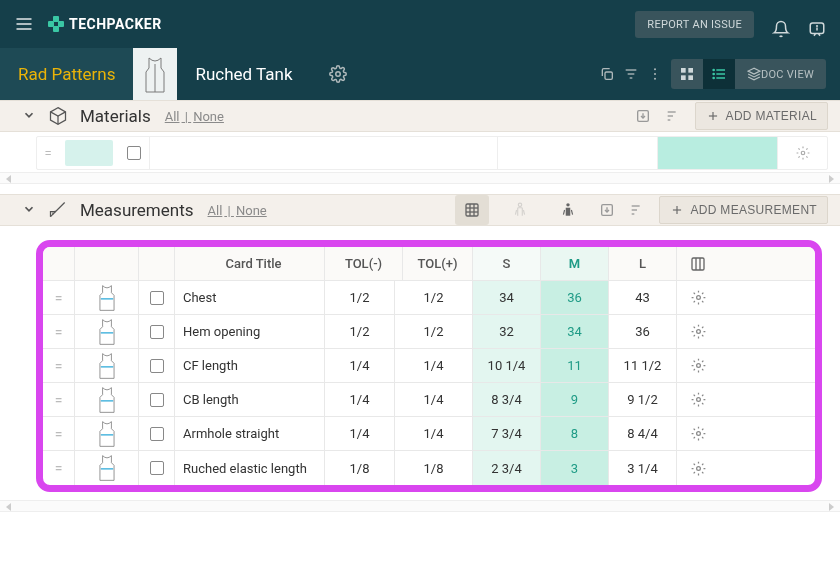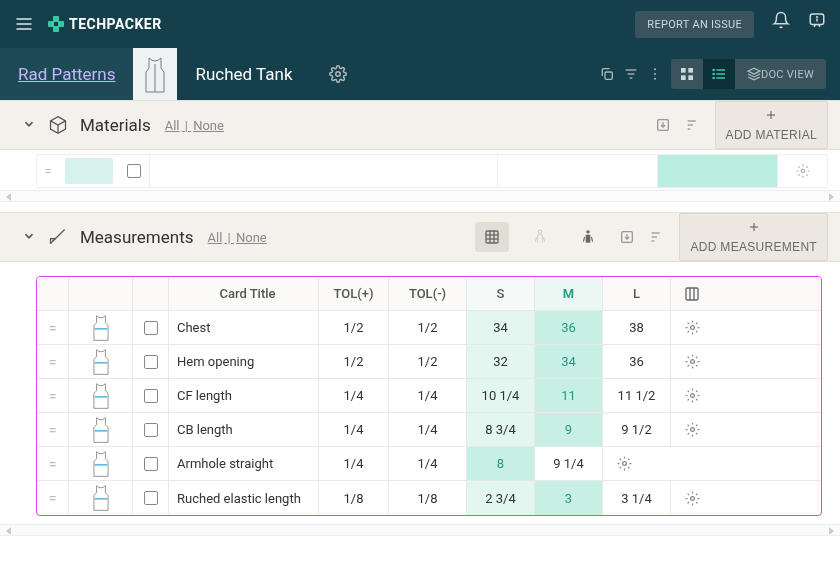--- a/index.html
+++ b/index.html
@@ -28,44 +28,43 @@
     position: relative;
   }
   .logo-mark div {
     position: absolute; width: 6px; height: 6px; border-radius: 1px;
     background: #3ac7a4;
   }
   .logo-mark .d1 { top:0; left:5px; }
   .logo-mark .d2 { top:5px; left:0; }
   .logo-mark .d3 { top:5px; left:10px; }
   .logo-mark .d4 { top:10px; left:5px; }
-  .topbar-right { display: flex; align-items: flex-start; gap: 18px; }
+  .topbar-right { display: flex; align-items: flex-end; gap: 18px; }
   .report-btn {
     background: #39545c;
     color: #cfd8da;
     font-size: 11px;
     padding: 7px 12px;
     border-radius: 3px;
     cursor: pointer;
     letter-spacing: 0.3px;
   }
   .icon-btn { color: #cfd8da; cursor: pointer; display:flex; align-items:center; }
   .subbar {
     height: 52px;
     background: #153f4a;
     display: flex;
     align-items: center;
     padding: 0 0 0 0;
     justify-content: space-between;
   }
   .subbar-left { display: flex; align-items: center; height: 100%; }
   .crumb {
-    color: #c4b5fd; font-size: 17px; padding: 0 18px; display:flex; align-items:center; height:100%;
+    color: #eab308; font-size: 17px; padding: 0 18px; display:flex; align-items:center; height:100%;
     background: #1e4a55;
-    text-decoration: underline;
   }
   .prod-thumb {
     width: 44px; height: 52px;
     background: #eef2f2;
     display:flex; align-items:center; justify-content:center;
   }
   .prod-title {
     color: #fff; font-size: 17px; padding: 0 18px;
   }
   .subbar-mid { display:flex; align-items:center; gap:20px; color:#aeb8ba; padding-left:18px; }
@@ -76,38 +75,38 @@
   .view-cell {
     width:32px; height:30px; display:flex; align-items:center; justify-content:center; color:#cfd8da; cursor:pointer;
   }
   .view-cell.active { background:#0d3038; color:#3ac7a4; }
   .doc-view {
     display:flex; align-items:center; color:#b6c0c2; font-size:11px; padding:0 12px; height:30px; cursor:pointer;
     letter-spacing: 0.3px;
   }
   .section-header {
     display:flex; align-items:center; justify-content:space-between;
-    height: 50px;
+    height: 32px;
     background:#f4f0eb;
     border-top:1px solid #e5e0d8;
     border-bottom:1px solid #e5e0d8;
     padding: 0 12px 0 22px;
   }
   .sh-left { display:flex; align-items:center; gap:12px; }
   .sh-title { font-size:17px; color:#333; }
   .sh-filter { font-size:13px; color:#8a8a8a;text-decoration:underline; }
   .sh-filter span { padding:0 2px; }
   .sh-right { display:flex; align-items:center; gap:14px; }
   .sh-icon { color:#8a8a8a; cursor:pointer; display:flex; }
   .add-btn {
     display:flex; align-items:center; gap:6px;
     background:#f4f0eb; border:none; cursor:pointer;
     color:#6a6a6a; font-size:12px; padding:6px 10px; letter-spacing:0.3px;
   }
-  .add-btn.boxed { background:#ece7e0; border:1px solid #dcd6cc; border-radius:2px;flex-direction:column; }
+  .add-btn.boxed { background:#ece7e0; border:1px solid #dcd6cc; border-radius:2px; }
   .materials-body {
     padding: 4px 12px 2px 36px;
   }
   .mat-row {
     display:flex; align-items:center; height:34px;
     border:1px solid #eee; border-radius:2px; background:#fff;
   }
   .mat-row .drag { width:22px; display:flex; justify-content:center; color:#bbb; }
   .mat-row .thumb { width:48px; height:26px; background:#d6f2ec; border-radius:2px; margin:0 6px; }
   .mat-row .cb { width:30px; display:flex; justify-content:center; }
@@ -125,22 +124,22 @@
   }
   .scroll-strip::before { left:6px; border-right:5px solid #ccc; }
   .scroll-strip::after { right:6px; border-left:5px solid #ccc; }
   .view-ctrl {
     width:34px; height:30px; display:flex; align-items:center; justify-content:center;
     color:#8a8a8a; cursor:pointer; border-radius:3px;
   }
   .view-ctrl.active { background:#e3ded5; color:#555; }
   .measure-table {
     margin: 14px 18px 8px 36px;
-    border:1px solid #d946ef;
-    border-radius:4px;
+    border:7px solid #d946ef;
+    border-radius:14px;
     overflow:hidden;
     background:#fff;
   }
   .mt-row { display:flex; border-bottom:1px solid #e8e8e8; min-height:34px; align-items:stretch; }
   .mt-row:last-child { border-bottom:none; }
   .mt-row.header { background:#fbfaf8; font-weight:500; color:#555; }
   .mt-cell { display:flex; align-items:center; justify-content:center; border-right:1px solid #e8e8e8; }
   .mt-cell:last-child { border-right:none; }
   .c-drag { width:32px; color:#bbb; }
   .c-thumb { width:64px; }
@@ -407,22 +406,22 @@
     </button>
   </div>
 </div>
 
 <div class="measure-table">
   <div class="mt-row header">
     <div class="mt-cell c-drag"></div>
     <div class="mt-cell c-thumb"></div>
     <div class="mt-cell c-check"></div>
     <div class="mt-cell c-title" style="justify-content:center;">Card Title</div>
+    <div class="mt-cell c-toln">TOL(-)</div>
     <div class="mt-cell c-tolp">TOL(+)</div>
-    <div class="mt-cell c-toln">TOL(-)</div>
     <div class="mt-cell c-size c-s">S</div>
     <div class="mt-cell c-size c-m">M</div>
     <div class="mt-cell c-size c-l">L</div>
     <div class="mt-cell c-gear">
       <svg width="16" height="16" viewBox="0 0 24 24" fill="none" stroke="#666" stroke-width="2">
           <rect x="3" y="3" width="18" height="18" rx="2"></rect>
           <line x1="9" y1="3" x2="9" y2="21"></line>
           <line x1="15" y1="3" x2="15" y2="21"></line>
         </svg>
     </div>
@@ -440,21 +439,21 @@
       </svg>
     </div>
     <div class="mt-cell c-check">
           <span class="checkbox"></span>
         </div>
     <div class="mt-cell c-title">Chest</div>
     <div class="mt-cell c-tolp">1/2</div>
     <div class="mt-cell c-toln">1/2</div>
     <div class="mt-cell c-size c-s">34</div>
     <div class="mt-cell c-size c-m">36</div>
-    <div class="mt-cell c-size c-l">38</div>
+    <div class="mt-cell c-size c-l">43</div>
     <div class="mt-cell c-gear">
       <svg width="15" height="15" viewBox="0 0 24 24" fill="none" stroke="#888" stroke-width="2">
             <circle cx="12" cy="12" r="3"></circle>
             <path d="M12 1v3M12 20v3M4.2 4.2l2.1 2.1M17.7 17.7l2.1 2.1M1 12h3M20 12h3M4.2 19.8l2.1-2.1M17.7 6.3l2.1-2.1"></path>
           </svg>
     </div>
       </div>
       <div class="mt-row">
     <div class="mt-cell c-drag">
           <span class="drag-handle">=</span>
@@ -546,22 +545,23 @@
         <path d="M10 3 Q15 8 20 3"></path>
         <line x1="8" y1="18" x2="22" y2="18" stroke="#2aa8d8" stroke-width="1.5"></line>
       </svg>
     </div>
     <div class="mt-cell c-check">
           <span class="checkbox"></span>
         </div>
     <div class="mt-cell c-title">Armhole straight</div>
     <div class="mt-cell c-tolp">1/4</div>
     <div class="mt-cell c-toln">1/4</div>
+    <div class="mt-cell c-size c-s">7 3/4</div>
     <div class="mt-cell c-size c-m">8</div>
-    <div class="mt-cell c-size c-l">9 1/4</div>
+    <div class="mt-cell c-size c-l">8 4/4</div>
     <div class="mt-cell c-gear">
       <svg width="15" height="15" viewBox="0 0 24 24" fill="none" stroke="#888" stroke-width="2">
             <circle cx="12" cy="12" r="3"></circle>
             <path d="M12 1v3M12 20v3M4.2 4.2l2.1 2.1M17.7 17.7l2.1 2.1M1 12h3M20 12h3M4.2 19.8l2.1-2.1M17.7 6.3l2.1-2.1"></path>
           </svg>
     </div>
       </div>
       <div class="mt-row">
     <div class="mt-cell c-drag">
           <span class="drag-handle">=</span>

